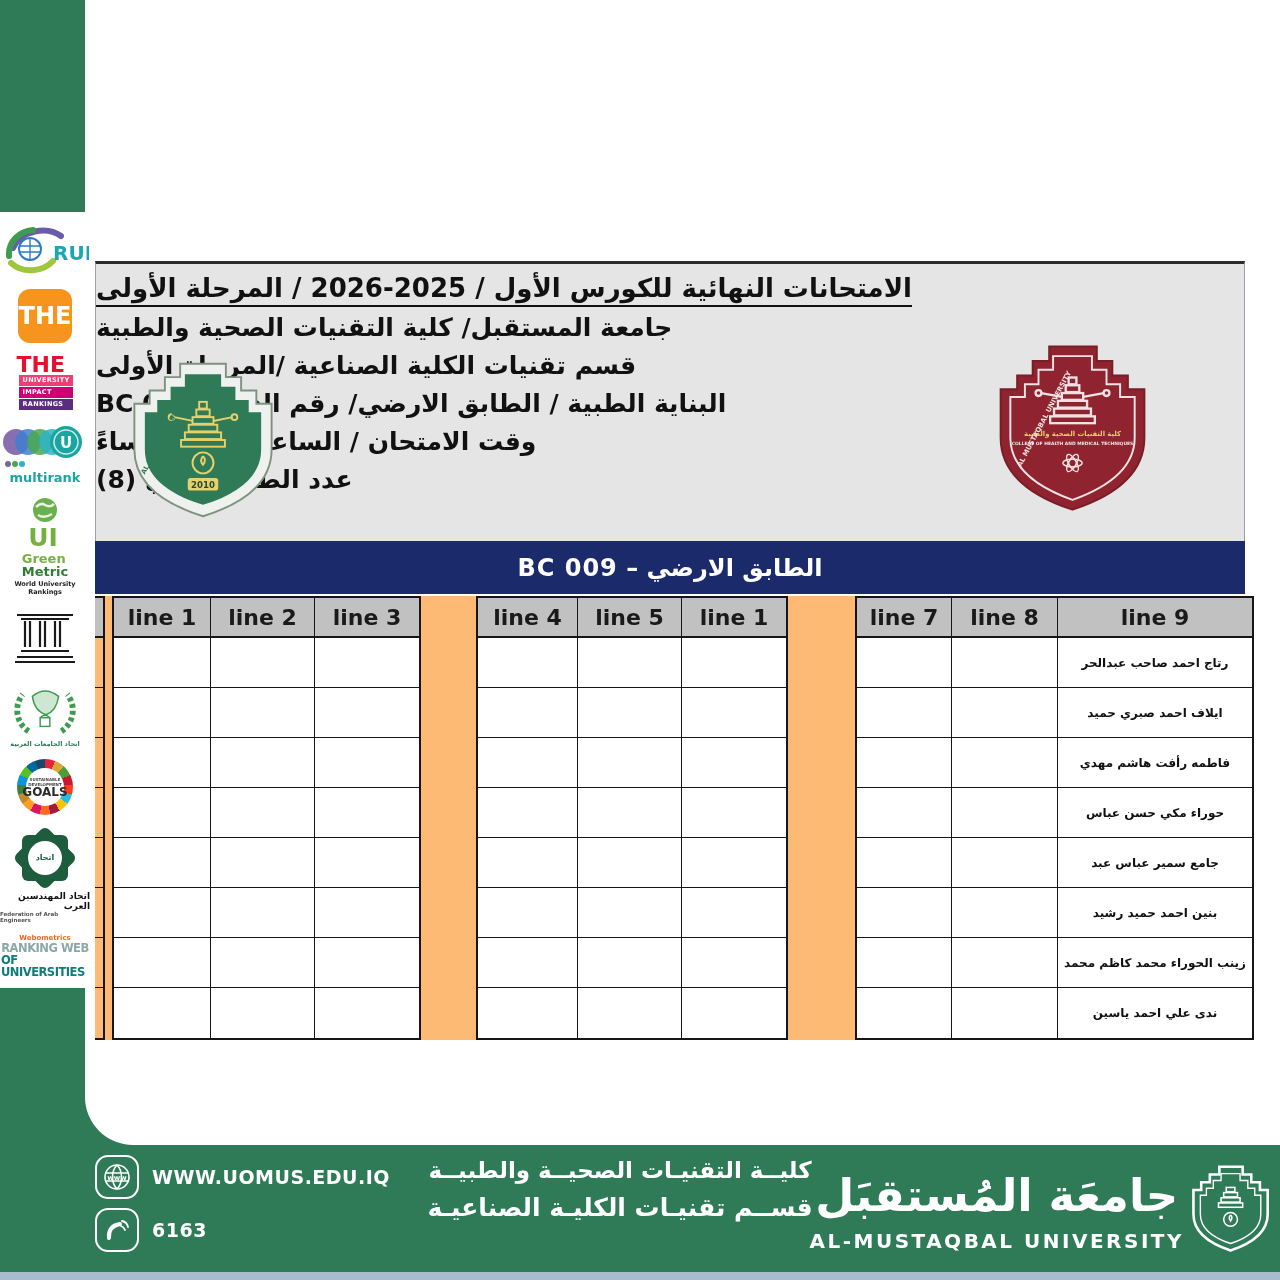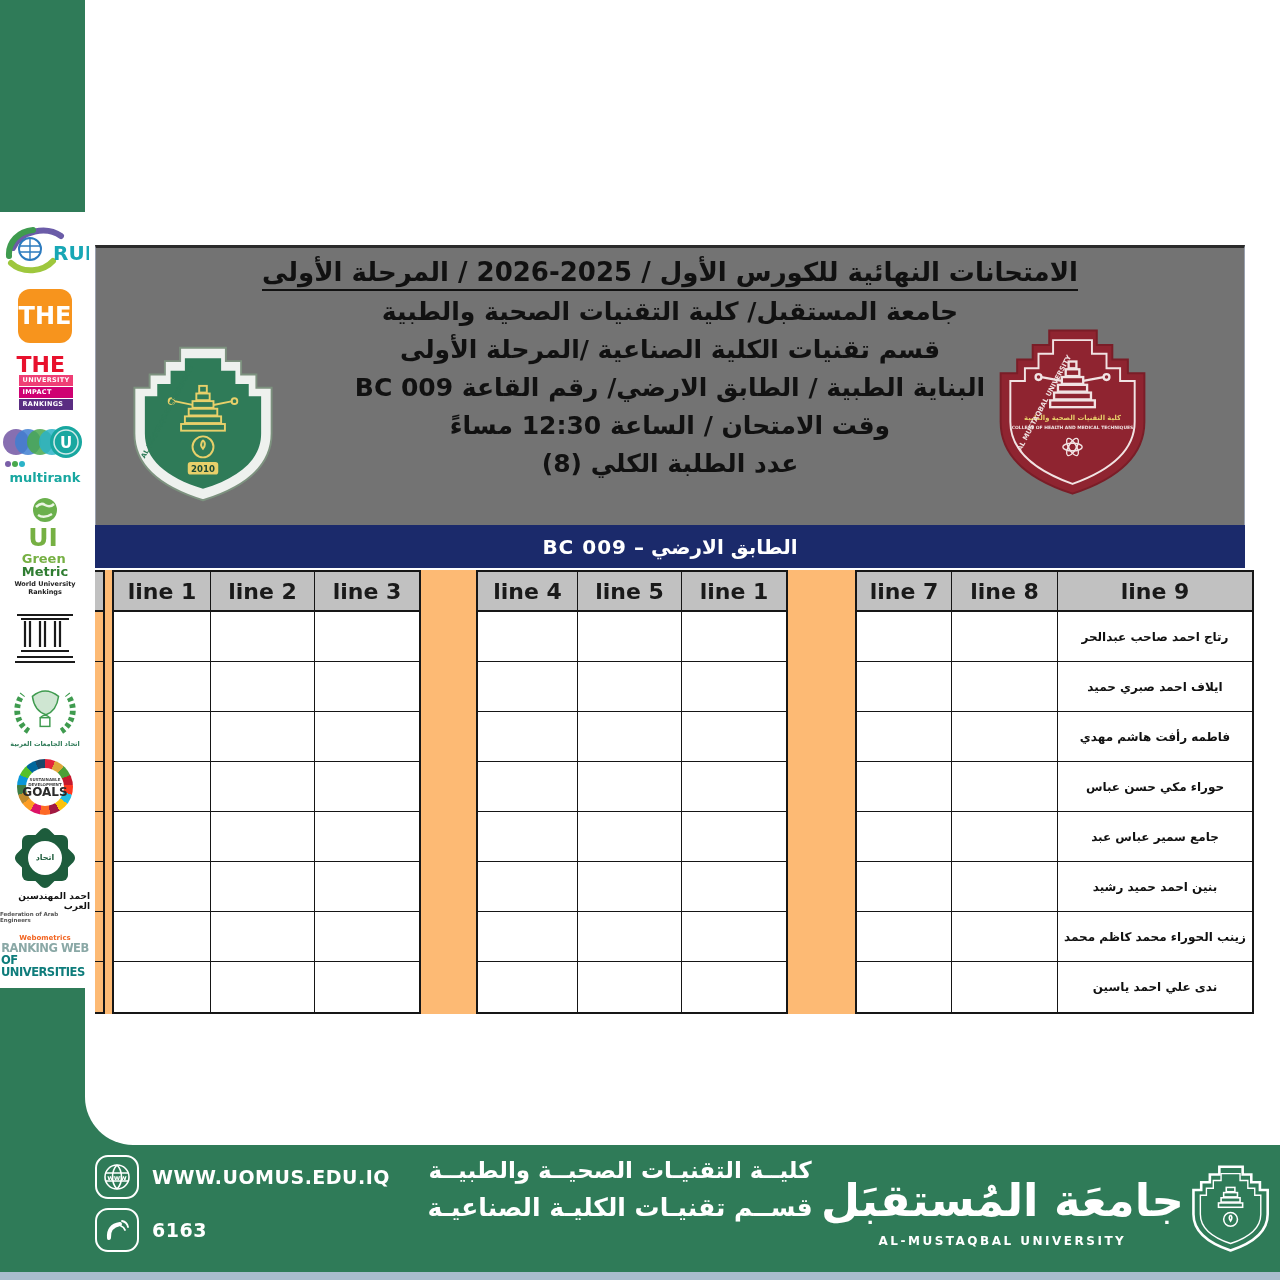--- a/index.html
+++ b/index.html
@@ -9,29 +9,29 @@
   
   .content { position:absolute; left:85px; top:0; width:1195px; height:1145px; background:#fff; border-bottom-left-radius:48px; }
 
   
   .logo-strip { position:absolute; left:0; top:212px; width:90px; height:776px; background:#fff;
                 display:flex; flex-direction:column; align-items:center; justify-content:space-between; padding:6px 0 10px; }
   .logo-item { display:flex; flex-direction:column; align-items:center; }
 
   
   .doc { position:absolute; left:10px; top:245px; width:1150px; }
-  .doc-head { height:280px; background:#737373; border-top:3px solid #2b2b2b; border-left:1px solid #9aa0ae; border-right:1px solid #9aa0ae; position:relative; text-align:center; }
+  .doc-head { height:280px; background:#e5e5e5; border-top:3px solid #2b2b2b; border-left:1px solid #9aa0ae; border-right:1px solid #9aa0ae; position:relative; text-align:left;margin-top:16px; }
   .doc-title { direction:rtl; margin-top:9px; font-size:26px; font-weight:bold; color:#111; }
   .doc-title span { border-bottom:2.5px solid #111; padding-bottom:2px; }
   .info { direction:rtl; margin-top:6px; font-size:25px; font-weight:bold; color:#111; line-height:38px; }
   .crest-left { position:absolute; left:26px; top:92px; }
   .crest-right { position:absolute; right:86px; top:76px; }
 
-  .banner { height:43px; background:#1b2a6b; color:#fff; display:flex; align-items:center; justify-content:center;
-            direction:rtl; font-size:20px; font-weight:bold; letter-spacing:1px; }
+  .banner { height:53px; background:#1b2a6b; color:#fff; display:flex; align-items:center; justify-content:center;
+            direction:rtl; font-size:24px; font-weight:bold; letter-spacing:1px; }
 
   
   .table-area { display:flex; align-items:flex-start; margin-top:2px; background:#fdba74; }
   .tg { display:grid; grid-template-rows:40px repeat(8,50px); border:2px solid #161616; background:#fff; }
   .g1 { grid-template-columns:97px 104px 104px; margin-left:7px; }
   .g2 { grid-template-columns:100px 104px 104px; margin-left:55px; }
   .g3 { grid-template-columns:95px 106px 194px; margin-left:67px; }
   .sliver { display:grid; grid-template-rows:40px repeat(8,50px); grid-template-columns:8px; border:2px solid #161616; border-left:none; }
   .th { background:#c1c1c1; border-right:1px solid #161616; border-bottom:2px solid #161616;
         display:flex; align-items:center; justify-content:center; font-size:22px; font-weight:bold; color:#1a1a1a; }
@@ -46,21 +46,21 @@
   .contact { position:absolute; left:95px; top:10px; }
   .contact-row { display:flex; align-items:center; margin-bottom:9px; }
   .cicon { width:44px; height:44px; border:2px solid #fff; border-radius:13px; display:flex; align-items:center; justify-content:center; }
   .ctext { margin-left:13px; font-size:19px; font-weight:bold; letter-spacing:0.5px; }
   .slogans { position:absolute; left:395px; top:6px; width:450px; text-align:center; direction:rtl; font-weight:bold; }
   .slogan { font-size:23px; line-height:38px; }
   .slogan-big { font-size:25px; }
   .brand { position:absolute; right:8px; top:0; height:128px; display:flex; align-items:center; }
   .brand-text { text-align:center; margin-right:6px; }
   .brand-ar { font-size:45px; font-weight:bold; line-height:62px; }
-  .brand-en { font-size:12px; font-weight:bold; letter-spacing:2.5px; margin-top:2px; }
+  .brand-en { font-size:20px; font-weight:bold; letter-spacing:2.5px; margin-top:2px; }
 
   
   .the-box { width:54px; height:54px; background:#f7941d; border-radius:12px; display:flex; align-items:center; justify-content:center;
              color:#fff; font-size:24px; font-weight:bold; }
   .impact { display:flex; align-items:flex-start; }
   .impact-the { color:#e8112d; font-size:22px; font-weight:bold; line-height:20px; }
   .impact-col { margin-left:2px; }
   .impact-col div { color:#fff; font-size:6.5px; font-weight:bold; padding:1.5px 4px; margin-bottom:1px; letter-spacing:0.3px; }
   .imp1 { background:#ef3e75; } .imp2 { background:#cf0072; } .imp3 { background:#5a2d82; }
   .gm { text-align:center; width:86px; }
@@ -348,21 +348,21 @@
         </div>
       </div>
     </div>
 
     <div class="logo-item">
       <div class="star-wrap">
         <div class="sq"></div>
         <div class="sq r45"></div>
         <div class="star-core">اتحاد</div>
       </div>
-      <div class="fae-ar">احمد المهندسين العرب</div>
+      <div class="fae-ar">اتحاد المهندسين العرب</div>
       <div class="fae-en">Federation of Arab Engineers</div>
     </div>
 
     <div class="logo-item webo">
       <div class="webo-brand">Webometrics</div>
       <div class="webo-l1">RANKING WEB</div>
       <div class="webo-l2">OF UNIVERSITIES</div>
     </div>
   </div>
 

